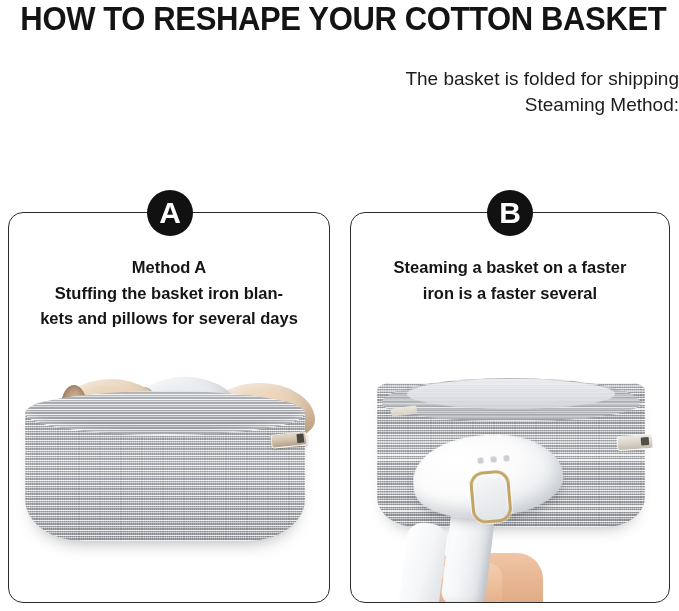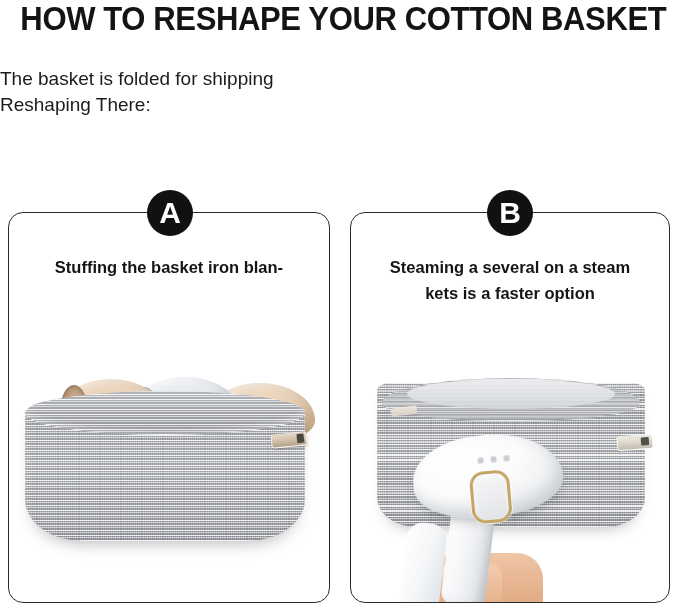--- a/index.html
+++ b/index.html
@@ -33,21 +33,21 @@
     transform: scaleX(0.94);
     transform-origin: center top;
     white-space: nowrap;
   }
 
   #subtitle-block {
     position: absolute;
     left: 0;
     top: 66px;
     width: 679px;
-    text-align: left;
+    text-align: right;
   }
   .subtitle-line {
     font-size: 19px;
     line-height: 25.5px;
     font-weight: normal;
     color: #1c1c1c;
     white-space: nowrap;
   }
 
   
@@ -441,49 +441,51 @@
     transform: rotate(7deg);
   }
 </style>
 </head>
 <body>
 
 <div id="header-title">HOW TO RESHAPE YOUR COTTON BASKET</div>
 
 <div id="subtitle-block">
   <div class="subtitle-line">The basket is folded for shipping</div>
-  <div class="subtitle-line">Reshaping There:</div>
+  <div class="subtitle-line">Steaming Method:</div>
 </div>
 
 <div class="panel" id="panel-a">
   <div class="badge" id="badge-a">A</div>
 
   <div class="method-caption">
+    <div class="caption-line title-line">Method A</div>
     <div class="caption-line">Stuffing the basket iron blan-</div>
+    <div class="caption-line">kets and pillows for several days</div>
   </div>
 
   <div class="panel-clip">
     <div id="basket-a-scene">
       <div class="roll" id="roll-1"></div>
       <div class="roll" id="roll-2"></div>
       <div class="roll" id="roll-3"></div>
       <div id="basket-a-mouth"></div>
       <div id="basket-a-rim"></div>
       <div id="basket-a-body" class="basket-a"></div>
       <div id="handle-a"></div>
     </div>
   </div>
 </div>
 
 <div class="panel" id="panel-b">
   <div class="badge" id="badge-b">B</div>
 
   <div class="method-caption">
-    <div class="caption-line">Steaming a several on a steam</div>
-    <div class="caption-line">kets is a faster option</div>
+    <div class="caption-line">Steaming a basket on a faster</div>
+    <div class="caption-line">iron is a faster several</div>
   </div>
 
   <div class="panel-clip">
     <div id="basket-b-scene">
       <div id="basket-b-top"></div>
       <div id="basket-b-inner"></div>
       <div id="basket-b-body"></div>
       <div id="handle-b-left"></div>
       <div id="handle-b-right"></div>
 

